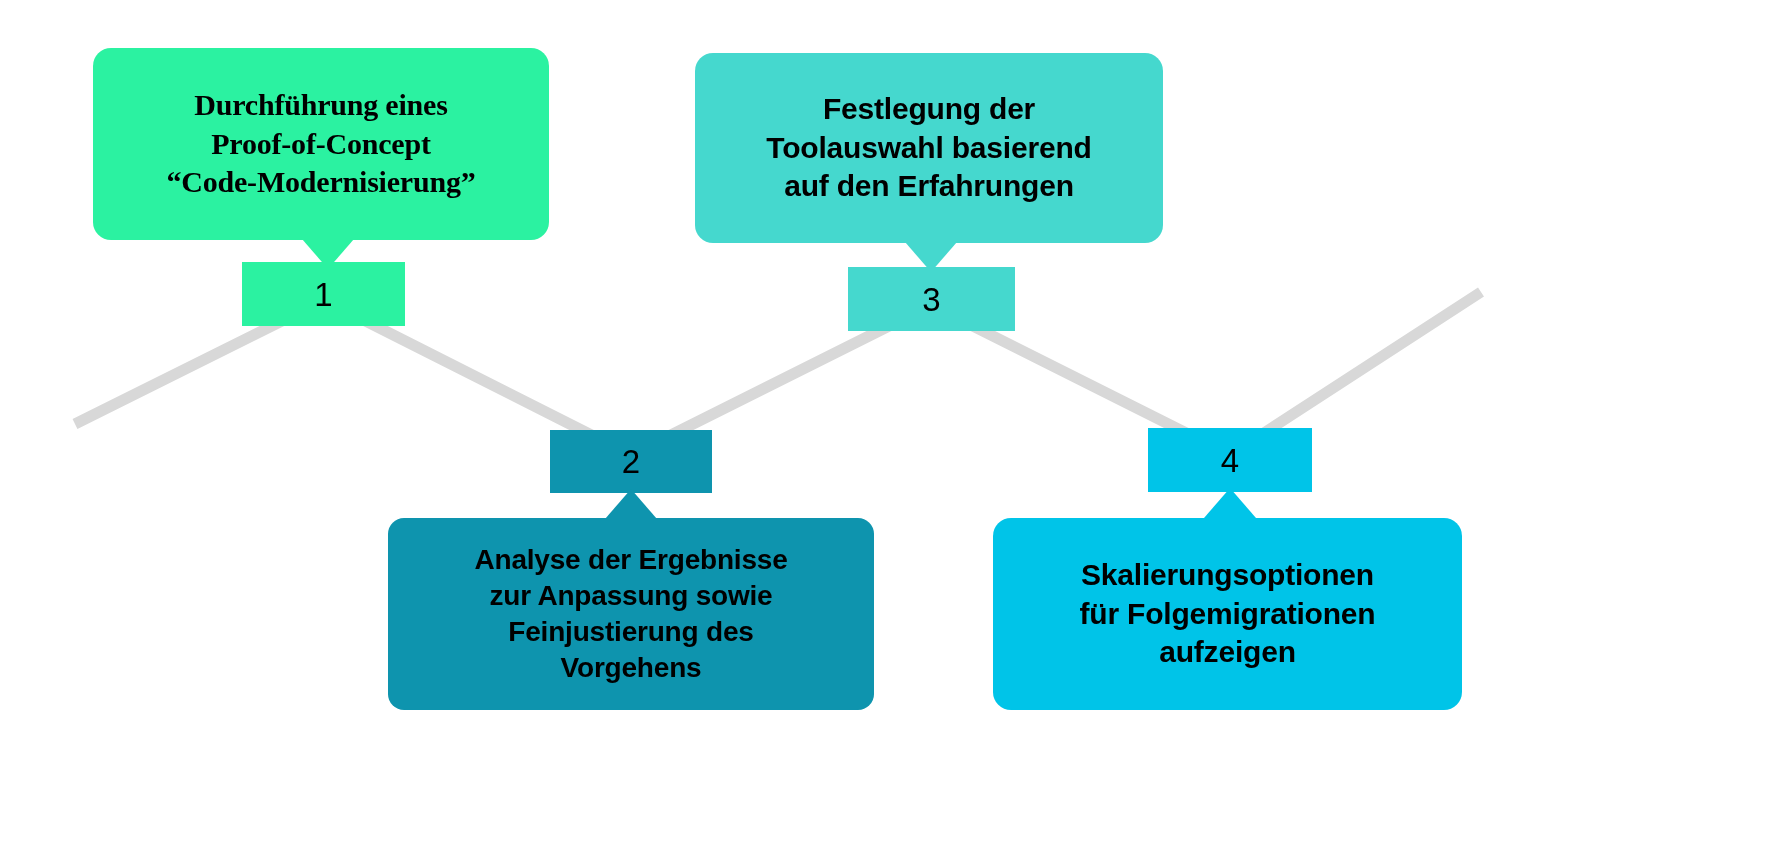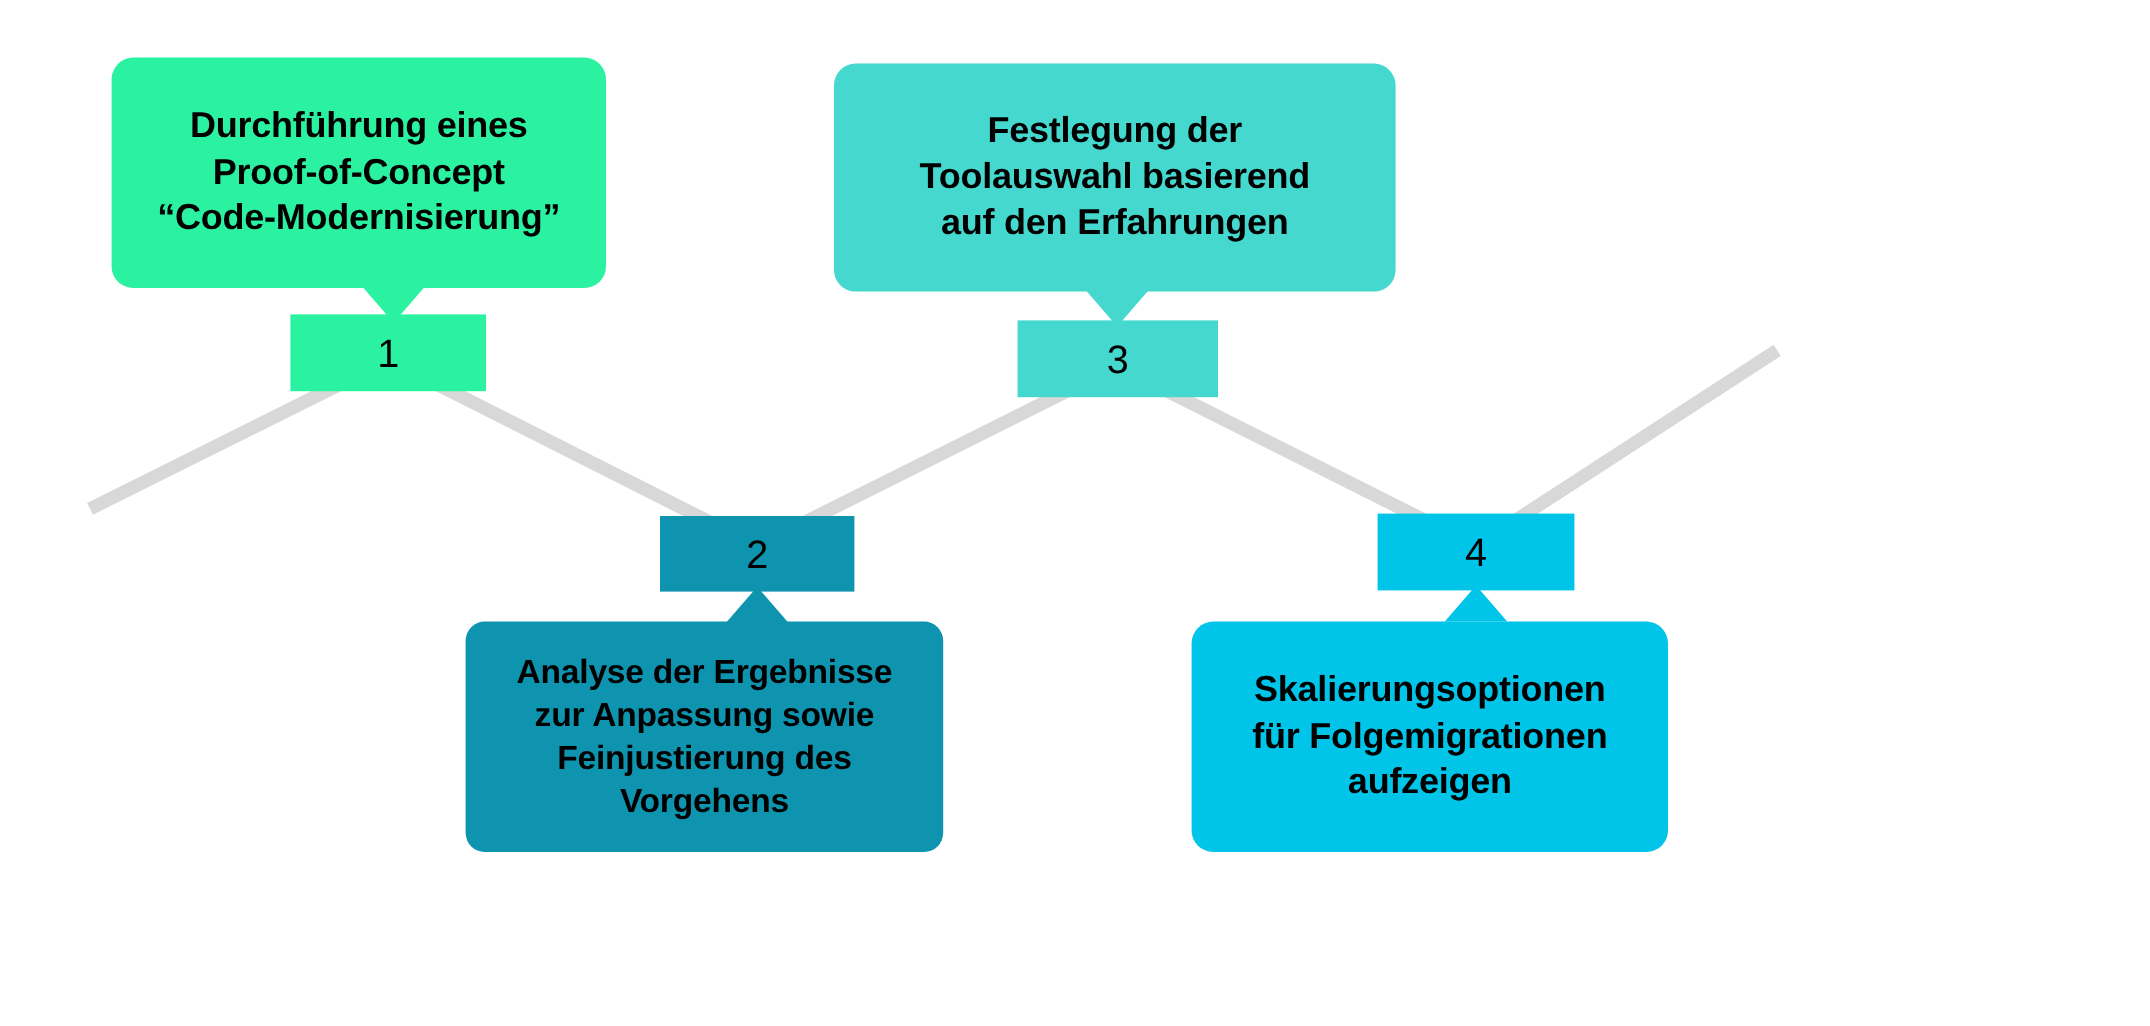--- a/index.html
+++ b/index.html
@@ -66,38 +66,38 @@
     box-sizing: border-box;
   }
   .numplate-text {
     font-size: 33px;
     font-weight: normal;
     color: #000000;
     line-height: 1;
   }
 
   
-  #bubble-1   { left: 93px;  top: 48px;  width: 412px; height: 192px; }
+  #bubble-1   { left: 93px;  top: 48px;  width: 456px; height: 192px; font-family: Liberation Serif, serif; }
   #tail-1     { left: 302px; top: 239px; }
   #numplate-1 { left: 242px; top: 262px; width: 163px; height: 64px; }
 
   
   #bubble-3   { left: 695px; top: 53px;  width: 468px; height: 190px; justify-content: center; }
   #tail-3     { left: 905px; top: 242px; }
   #numplate-3 { left: 848px; top: 267px; width: 167px; height: 64px; }
 
   
   #numplate-2 { left: 550px; top: 430px; width: 162px; height: 63px; }
   #tail-2     { left: 605px; top: 489px; }
-  #bubble-2   { left: 388px; top: 518px; width: 398px; height: 192px; border-radius: 16px; }
+  #bubble-2   { left: 388px; top: 518px; width: 486px; height: 192px; border-radius: 16px; }
 
   
   #numplate-4 { left: 1148px; top: 428px; width: 164px; height: 64px; }
   #tail-4     { left: 1204px; top: 488px; }
-  #bubble-4   { left: 993px;  top: 518px; width: 397px; height: 192px; }
+  #bubble-4   { left: 993px;  top: 518px; width: 469px; height: 192px; }
 </style>
 </head>
 <body>
 
 <div id="stage">
 
   <svg id="zigzag" viewBox="0 0 1792 855" width="1792" height="855" aria-hidden="true">
     <polyline points="75,424 324,300 631,455 931,305 1230,455 1481,292" fill="none" stroke="#d8d8d8" stroke-width="11" stroke-linecap="butt" stroke-linejoin="miter"></polyline>
   </svg>
 

